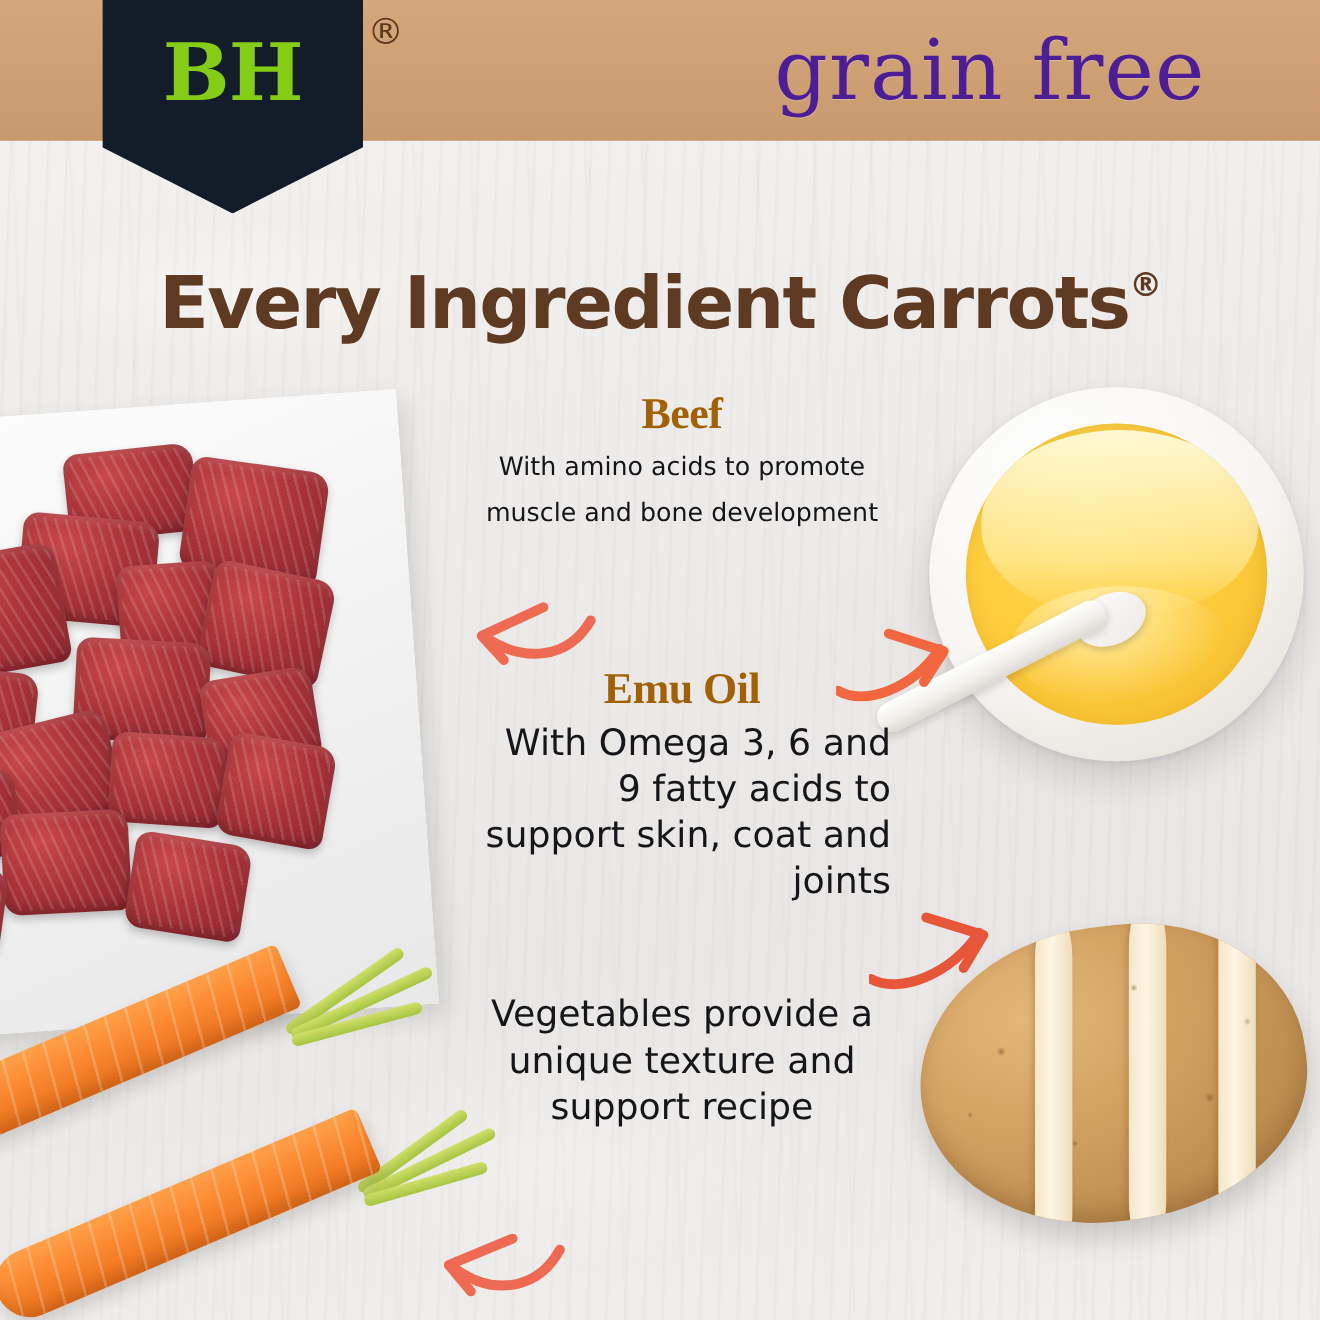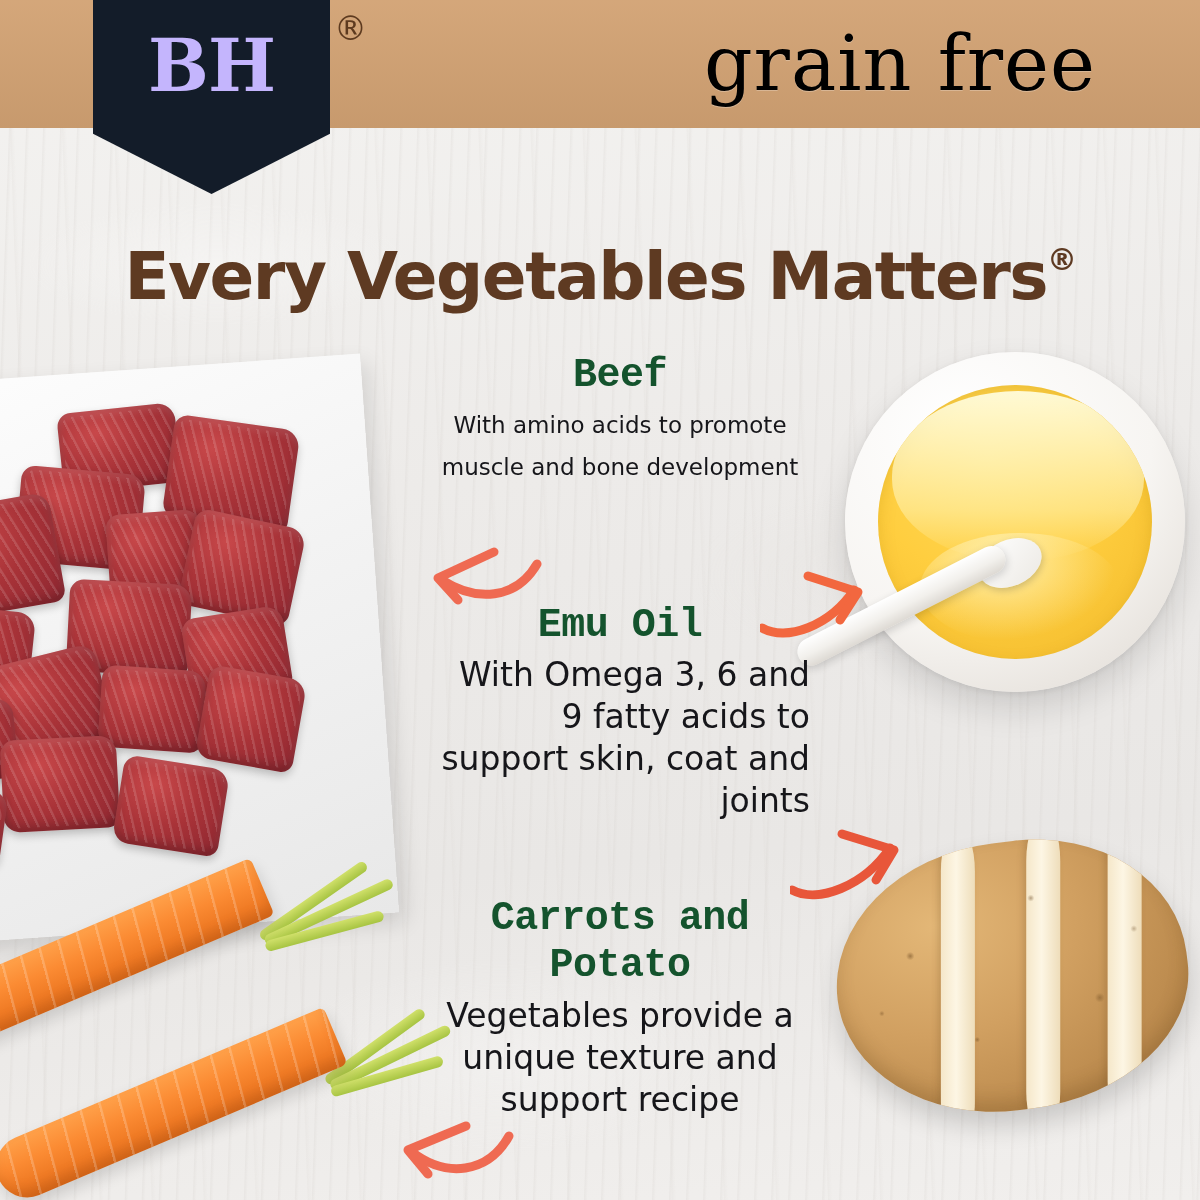--- a/index.html
+++ b/index.html
@@ -67,41 +67,41 @@
   }
   .grain-free {
     position: absolute;
     left: 640px;
     top: 16px;
     width: 520px;
     text-align: center;
     font-family: "DejaVu Serif", serif;
     font-size: 76px;
     line-height: 96px;
-    color: #000000;
+    color: #4c1d95;
     letter-spacing: 1px;
     text-shadow: 0 1px 0 rgba(255,255,255,.25);
   }
 
   .shield {
     position: absolute;
     left: 93px;
     top: 0;
     width: 237px;
     height: 194px;
     background: #131c29;
     clip-path: polygon(0 0, 100% 0, 100% 69%, 50% 100%, 0 69%);
     z-index: 4;
   }
   .shield-text {
     position: absolute;
     left: 0; right: 0;
     top: 28px;
     text-align: center;
-    color: #c4b5fd;
+    color: #84cc16;
     font-family: "DejaVu Serif", serif;
     font-weight: bold;
     font-size: 72px;
     line-height: 76px;
     letter-spacing: -1px;
   }
   .reg-top {
     position: absolute;
     left: 334px;
     top: 12px;
@@ -136,23 +136,23 @@
 
   
   .col {
     position: absolute;
     z-index: 6;
     width: 380px;
     left: 430px;
     text-align: center;
   }
   .col .ing-title {
-    font-family: Liberation Mono, monospace;
+    font-family: Liberation Serif, serif;
     font-weight: bold;
-    color: #14532d;
+    color: #a16207;
     letter-spacing: -0.5px;
   }
   .col .ing-body {
     font-family: "DejaVu Sans", sans-serif;
     color: #16161a;
   }
 
   #blk-beef       { top: 352px; }
   #blk-beef .ing-title { font-size: 40px; line-height: 48px; }
   #blk-beef .ing-body  { font-size: 23px; line-height: 42px; margin-top: 4px; }
@@ -407,35 +407,34 @@
   <div class="header-bar">
     <div class="hdr-shade"></div>
     <div class="grain-free">grain free</div>
   </div>
   <div class="reg-top">®</div>
   <div class="shield">
     <div class="shield-text">BH</div>
   </div>
 
   <div class="headline">
-    <span>Every Vegetables Matters</span><sup>®</sup>
+    <span>Every Ingredient Carrots</span><sup>®</sup>
   </div>
 
   <div class="col" id="blk-beef">
     <div class="ing-title">Beef</div>
     <div class="ing-body">With amino acids to promote muscle and bone development</div>
   </div>
 
   <div class="col" id="blk-emu">
     <div class="ing-title">Emu Oil</div>
     <div class="ing-body">With Omega 3, 6 and 9 fatty acids to support skin, coat and joints</div>
   </div>
 
   <div class="col" id="blk-veg">
-    <div class="ing-title">Carrots and Potato</div>
     <div class="ing-body">Vegetables provide a unique texture and support recipe</div>
   </div>
 
   <svg class="arrow" id="arrow-beef" viewBox="0 0 120 82">
     <g fill="none" stroke="#ef6a52" stroke-width="9" stroke-linecap="round" stroke-linejoin="round">
       <path d="M113 36 C 92 72, 52 74, 18 52"></path>
       <path d="M70 24 L 14 50 L 34 72"></path>
     </g>
   </svg>
 

